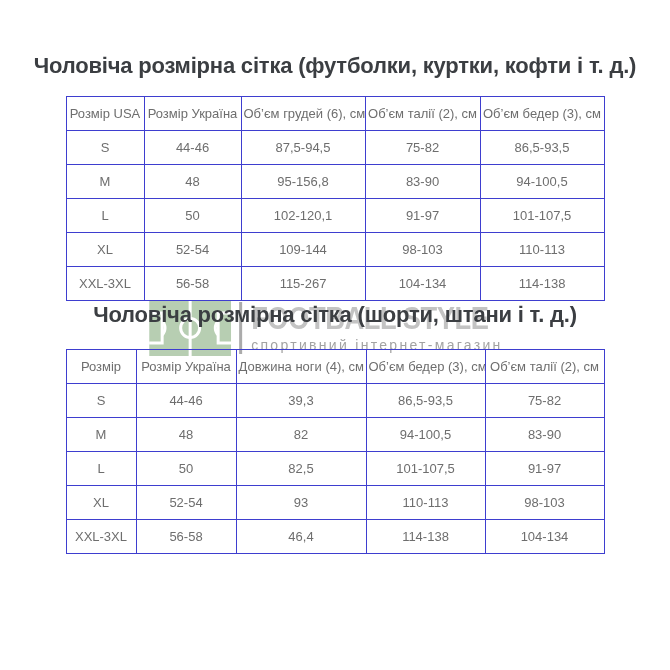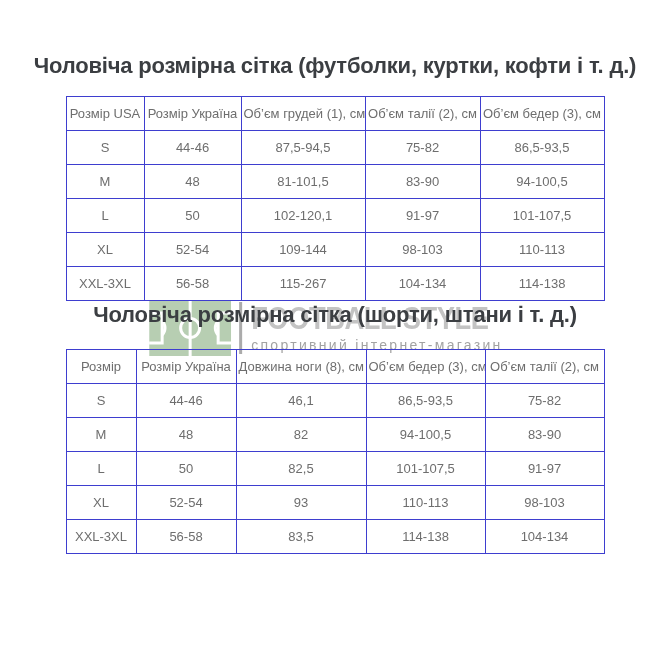--- a/index.html
+++ b/index.html
@@ -95,37 +95,37 @@
       <col style="width:78px">
         <col style="width:97px">
         <col style="width:124px">
         <col style="width:115px">
         <col style="width:124px">
     </colgroup>
     <thead>
         <tr>
           <th>Розмір USA</th>
           <th>Розмір Україна</th>
-          <th>Об’єм грудей (1), см</th>
+          <th>Об’єм грудей (6), см</th>
           <th>Об’єм талії (2), см</th>
           <th>Об’єм бедер (3), см</th>
         </tr>
       </thead>
     <tbody>
         <tr>
           <td>S</td>
           <td>44-46</td>
           <td>87,5-94,5</td>
           <td>75-82</td>
           <td>86,5-93,5</td>
         </tr>
         <tr>
           <td>M</td>
           <td>48</td>
-          <td>81-101,5</td>
+          <td>95-156,8</td>
           <td>83-90</td>
           <td>94-100,5</td>
         </tr>
         <tr>
           <td>L</td>
           <td>50</td>
           <td>102-120,1</td>
           <td>91-97</td>
           <td>101-107,5</td>
         </tr>
@@ -174,30 +174,30 @@
       <col style="width:70px">
         <col style="width:100px">
         <col style="width:130px">
         <col style="width:119px">
         <col style="width:119px">
     </colgroup>
     <thead>
         <tr>
           <th>Розмір</th>
           <th>Розмір Україна</th>
-          <th>Довжина ноги (8), см</th>
+          <th>Довжина ноги (4), см</th>
           <th>Об’єм бедер (3), см</th>
           <th>Об’єм талії (2), см</th>
         </tr>
       </thead>
     <tbody>
         <tr>
           <td>S</td>
           <td>44-46</td>
-          <td>46,1</td>
+          <td>39,3</td>
           <td>86,5-93,5</td>
           <td>75-82</td>
         </tr>
         <tr>
           <td>M</td>
           <td>48</td>
           <td>82</td>
           <td>94-100,5</td>
           <td>83-90</td>
         </tr>
@@ -211,20 +211,20 @@
         <tr>
           <td>XL</td>
           <td>52-54</td>
           <td>93</td>
           <td>110-113</td>
           <td>98-103</td>
         </tr>
         <tr>
           <td>XXL-3XL</td>
           <td>56-58</td>
-          <td>83,5</td>
+          <td>46,4</td>
           <td>114-138</td>
           <td>104-134</td>
         </tr>
       </tbody>
   </table>
 
 </div>
 
 </body></html>

